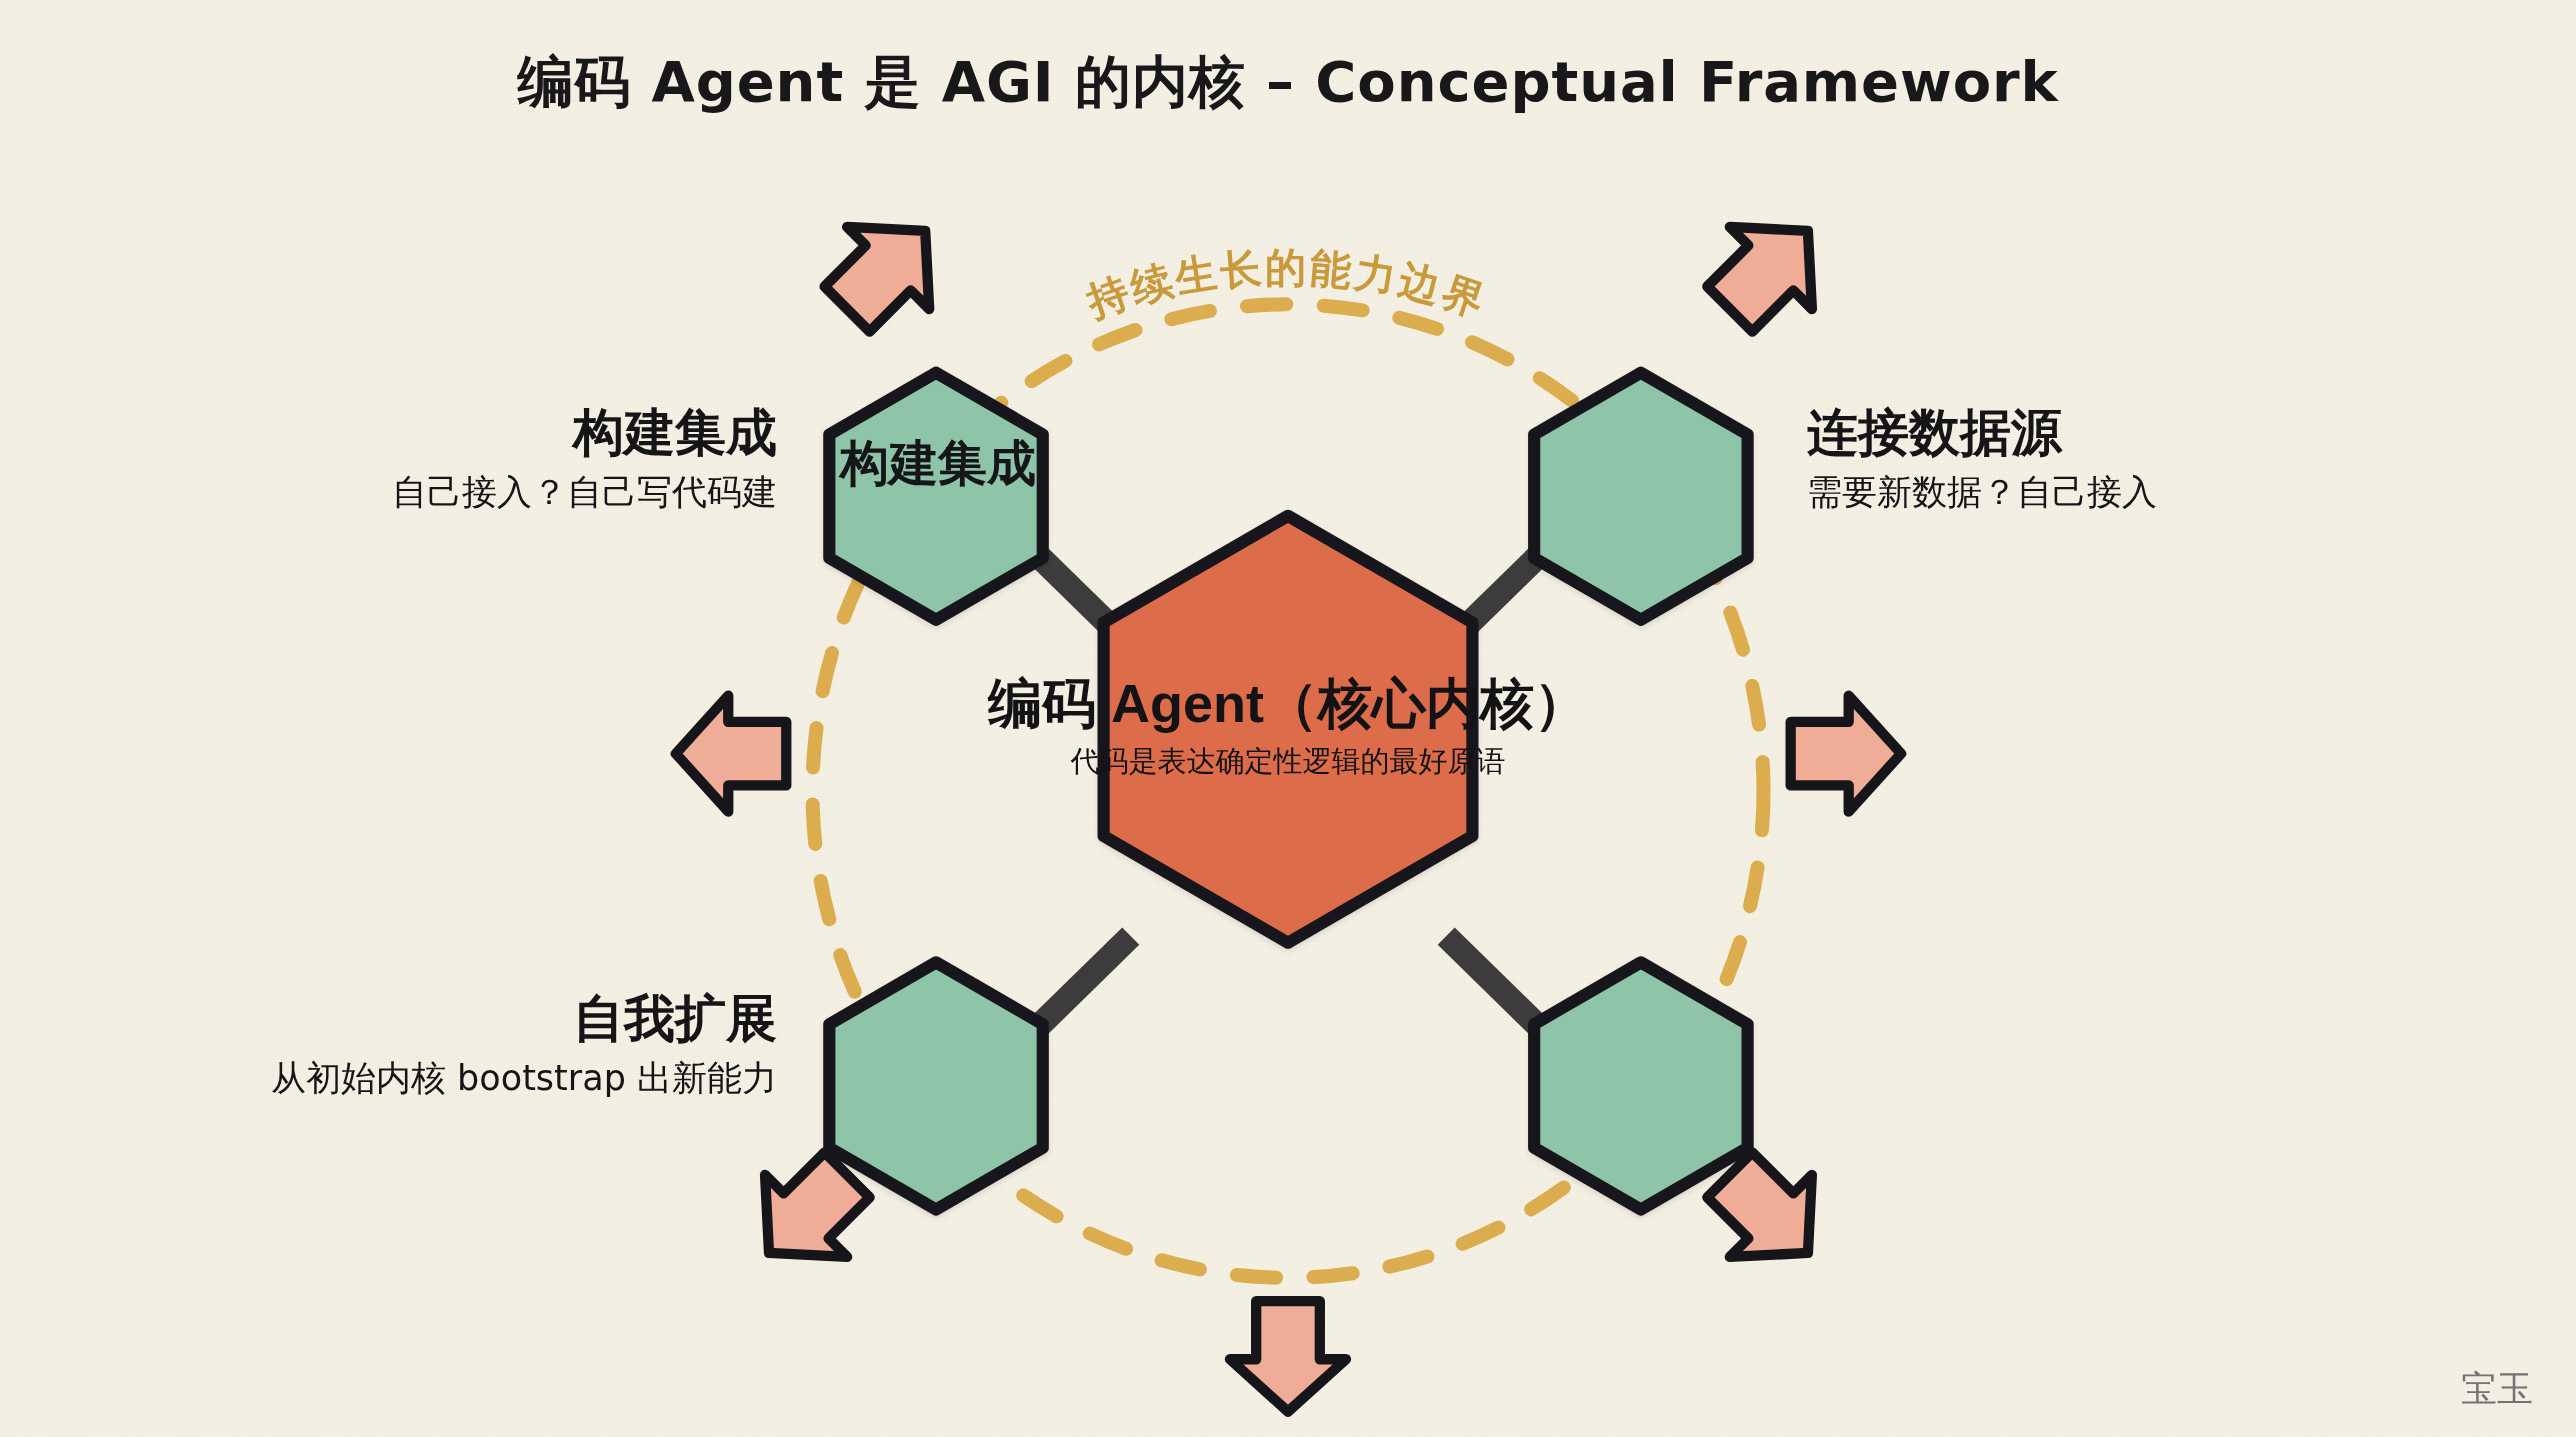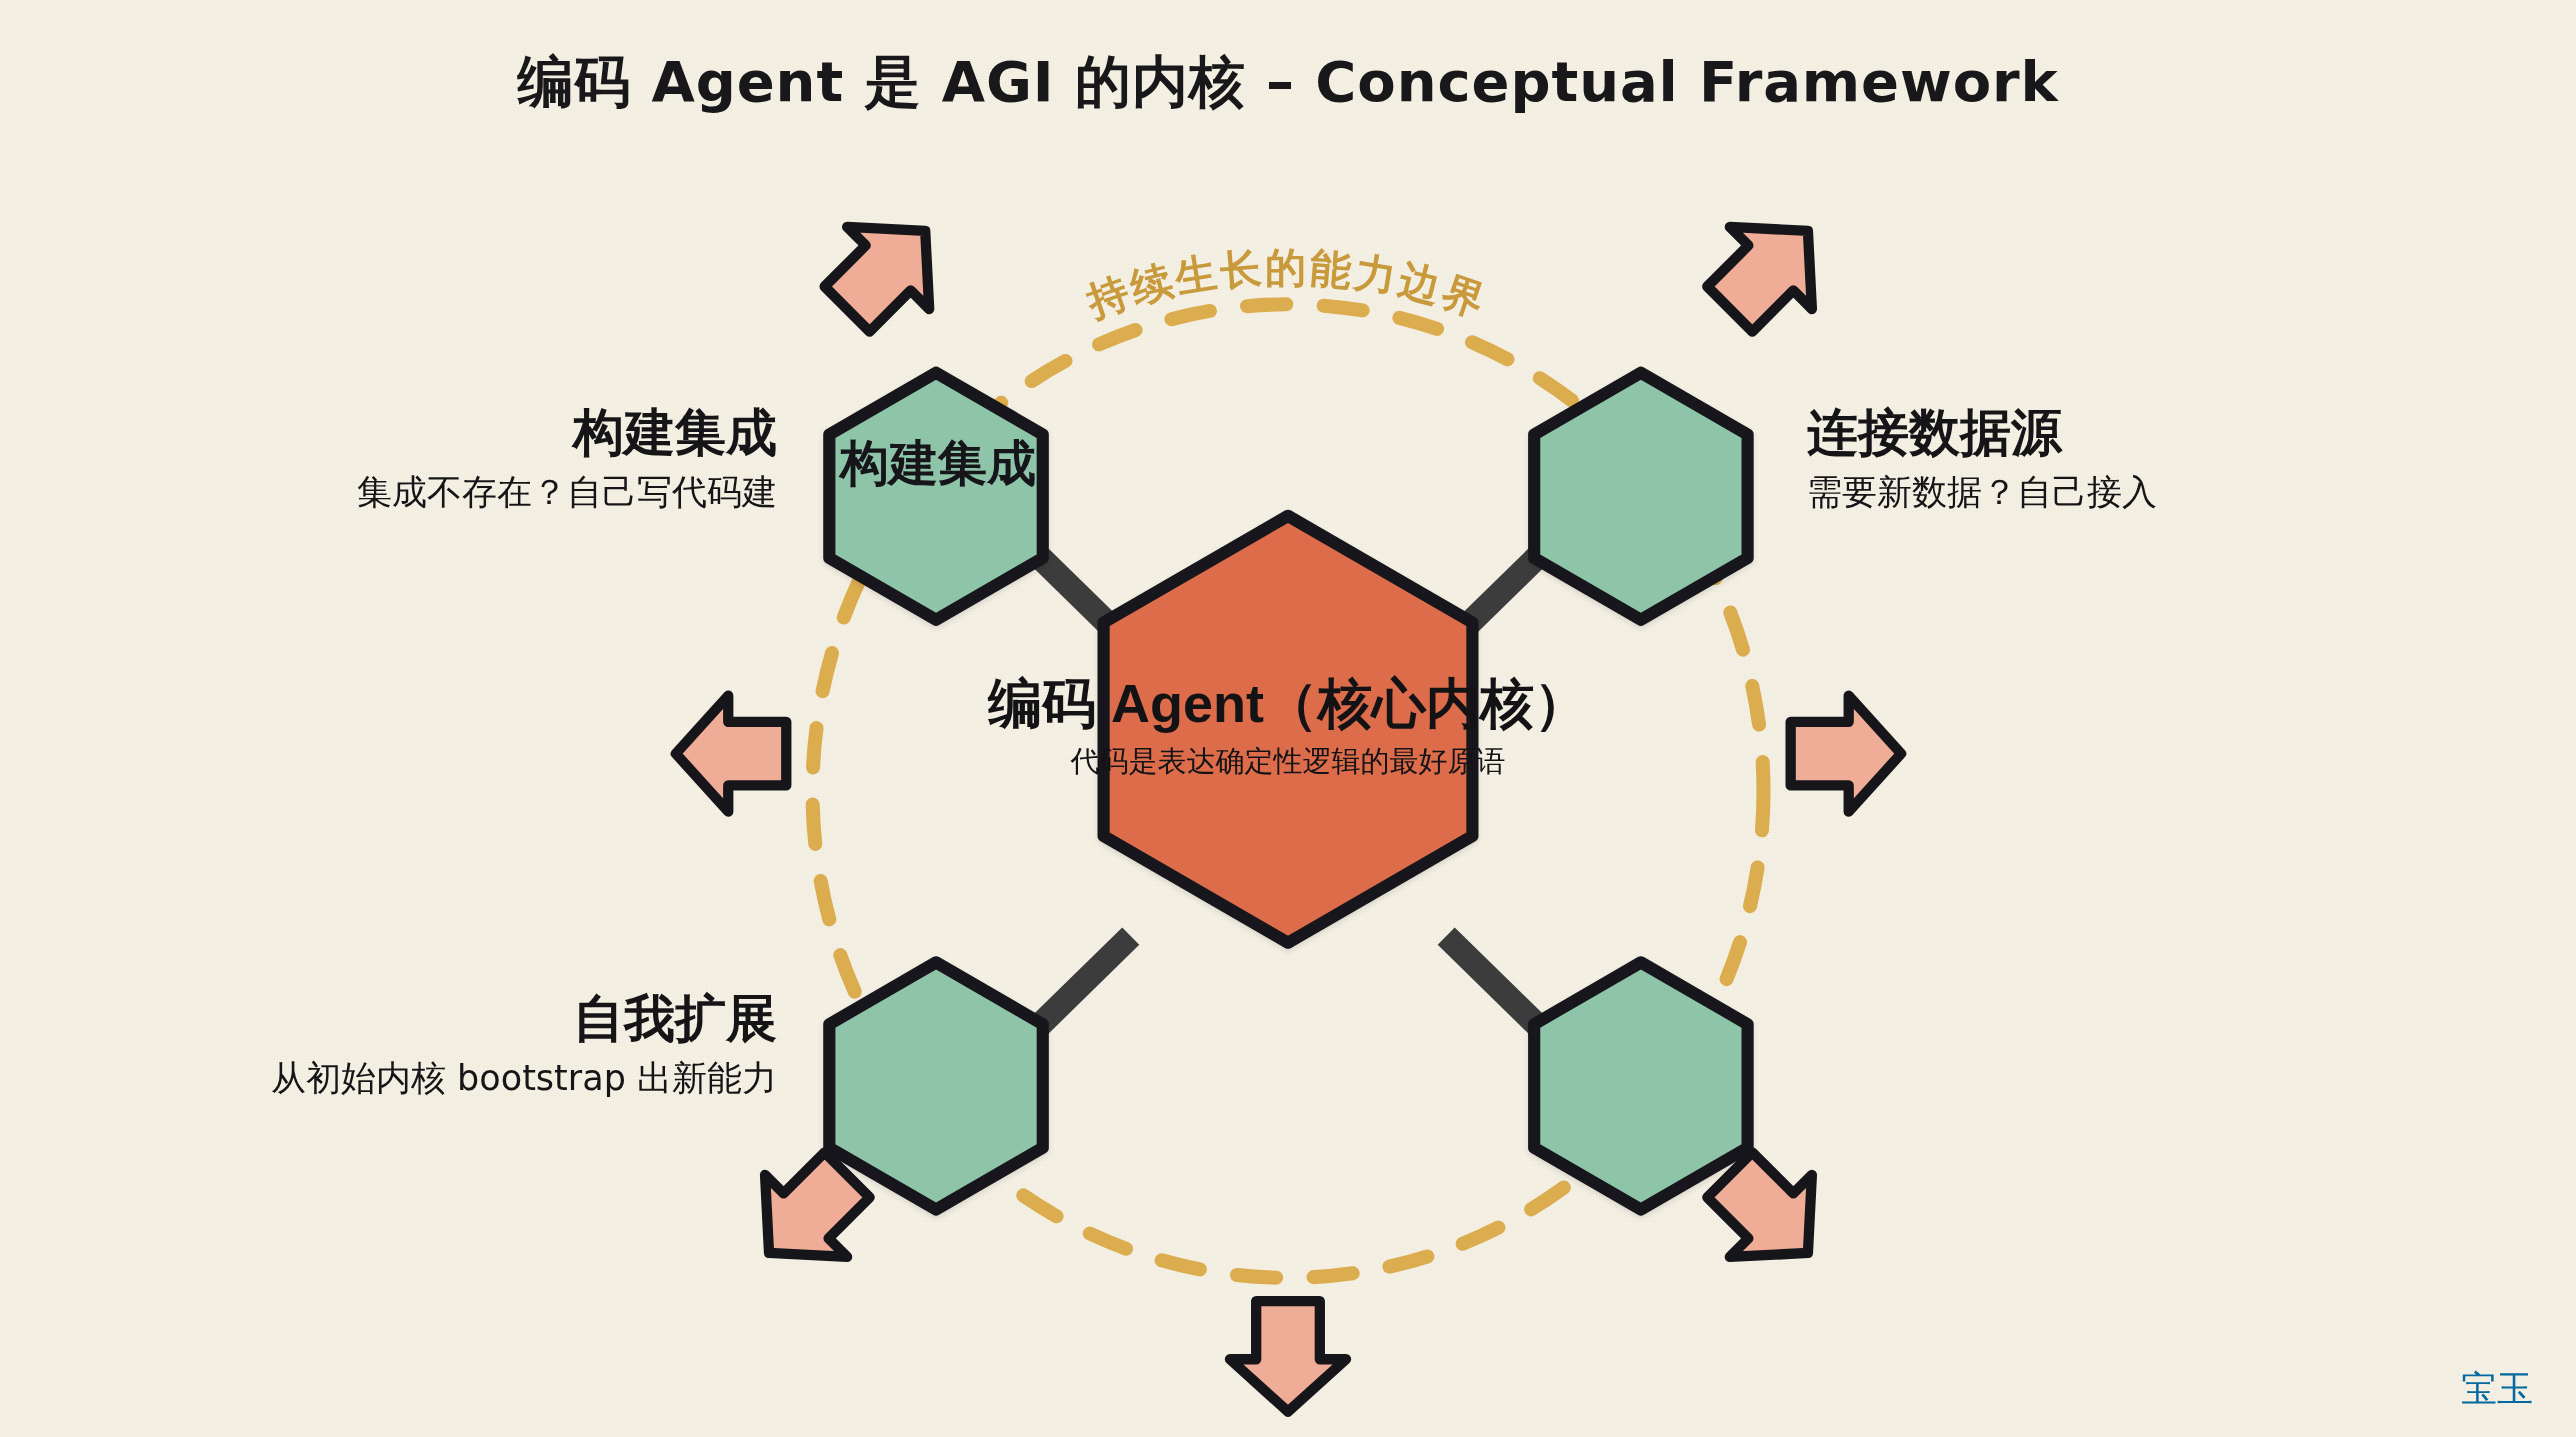--- a/index.html
+++ b/index.html
@@ -108,21 +108,21 @@
     font-size: 29px;
     font-weight: 400;
     margin-top: 8px;
     white-space: nowrap;
   }
   #watermark {
     position: absolute;
     right: 43px;
     bottom: 24px;
     font-size: 36px;
-    color: #0369a1;
+    color: #737373;
     font-family: "DejaVu Sans", "Liberation Sans", sans-serif;
   }
   .arcText {
     font-family: "DejaVu Sans", "Liberation Sans", sans-serif;
     font-size: 44px;
     font-weight: 700;
     fill: #c99a3c;
     letter-spacing: 3px;
   }
 </style>
@@ -220,21 +220,21 @@
 
   <div id="hex-inner-label">构建集成</div>
 
   <div id="core-text">
     <div class="ct-main">编码 Agent（核心内核）</div>
     <div class="ct-sub">代码是表达确定性逻辑的最好原语</div>
   </div>
 
   <div class="lbl left" id="lbl-build">
     <div class="t">构建集成</div>
-    <div class="s">集成不存在？自己写代码建</div>
+    <div class="s">自己接入？自己写代码建</div>
   </div>
 
   <div class="lbl left" id="lbl-self">
     <div class="t">自我扩展</div>
     <div class="s">从初始内核 bootstrap 出新能力</div>
   </div>
 
   <div class="lbl right" id="lbl-data">
     <div class="t">连接数据源</div>
     <div class="s">需要新数据？自己接入</div>

